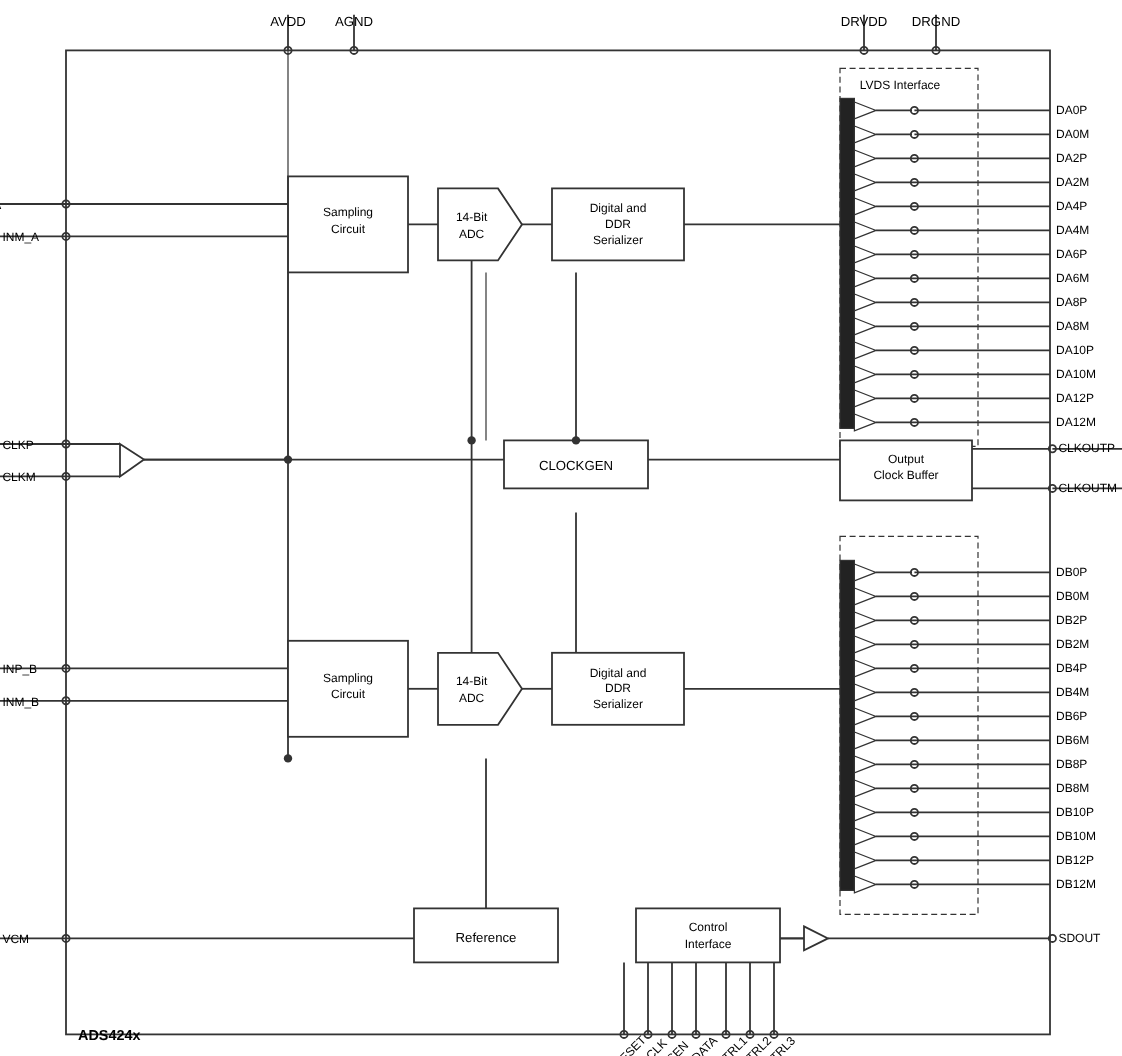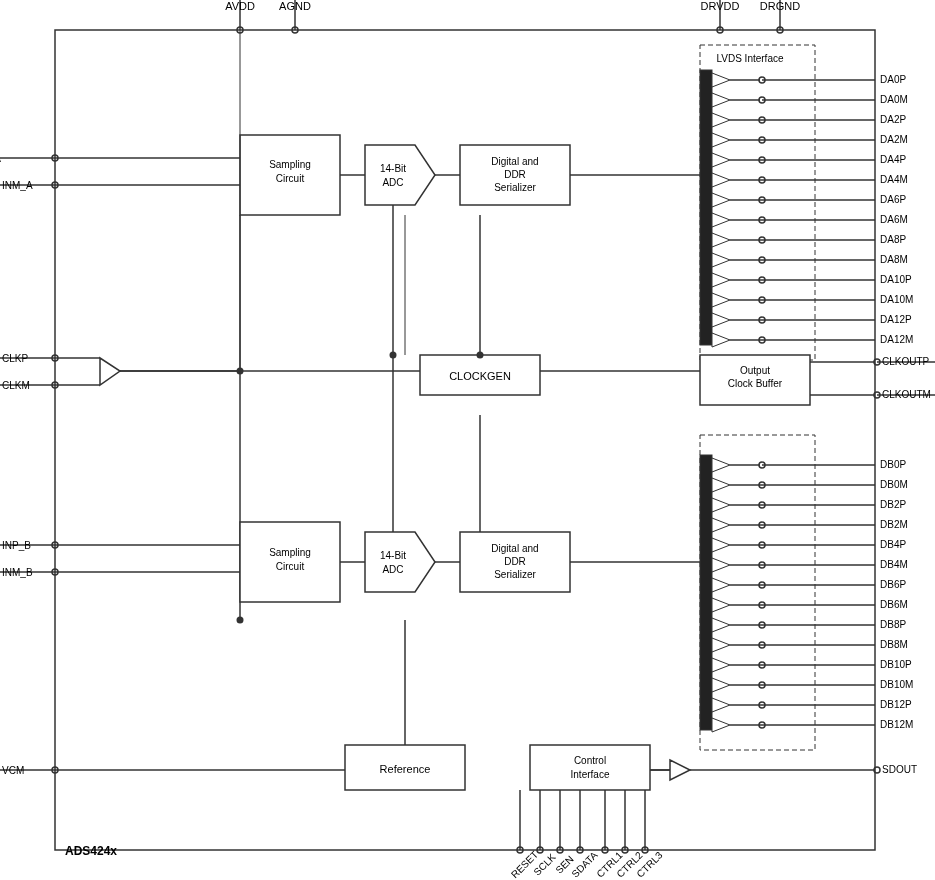--- a/index.html
+++ b/index.html
@@ -9,20 +9,21 @@
       font-size: 11px;
       width: 935px;
       height: 880px;
       overflow: hidden;
       position: relative;
     }
     #diagram {
       position: relative;
       width: 935px;
       height: 708px;
+      margin-top: 12px;
     }
     svg {
       position: absolute;
       top: 0; left: 0;
       width: 935px;
       height: 880px;
     }
   </style>
 </head>
 <body>

